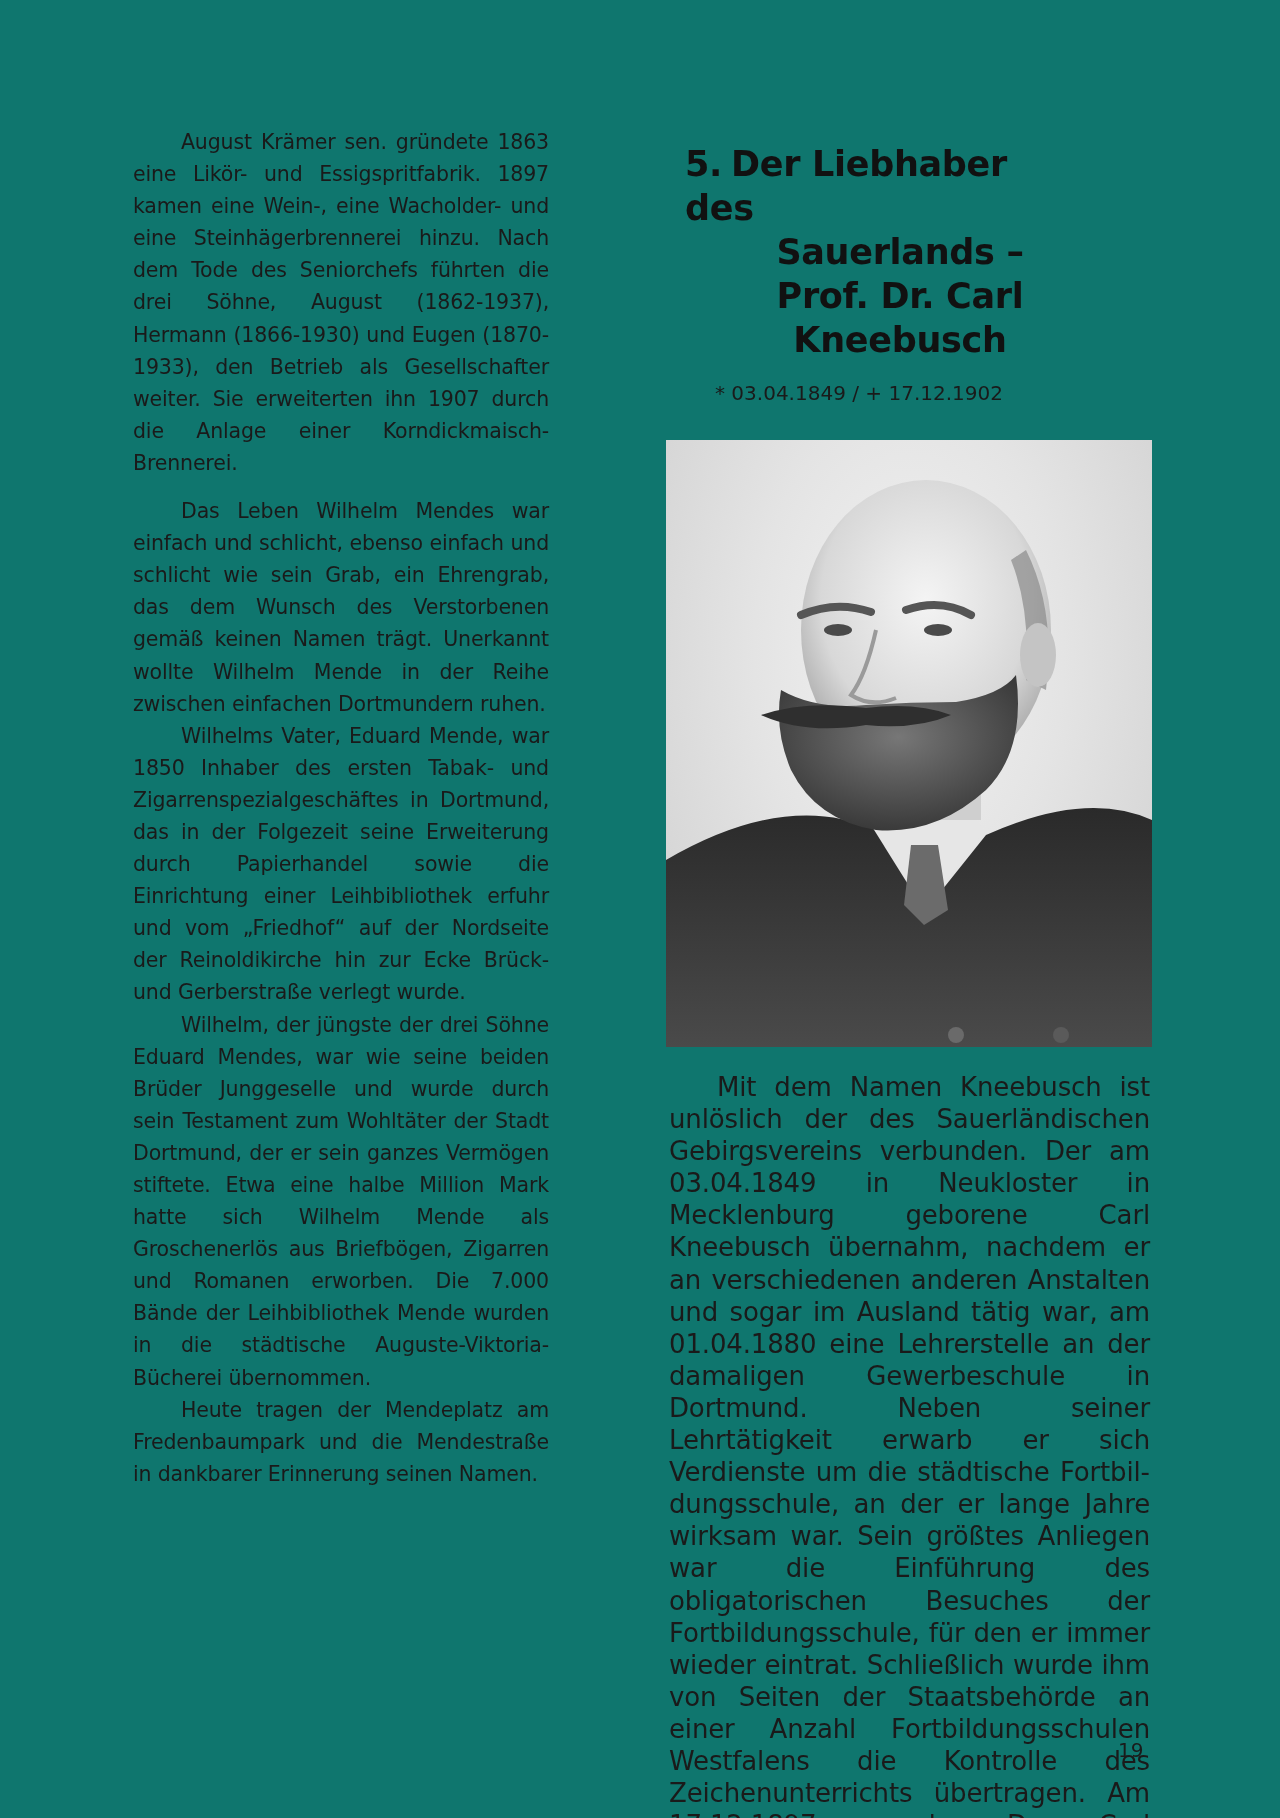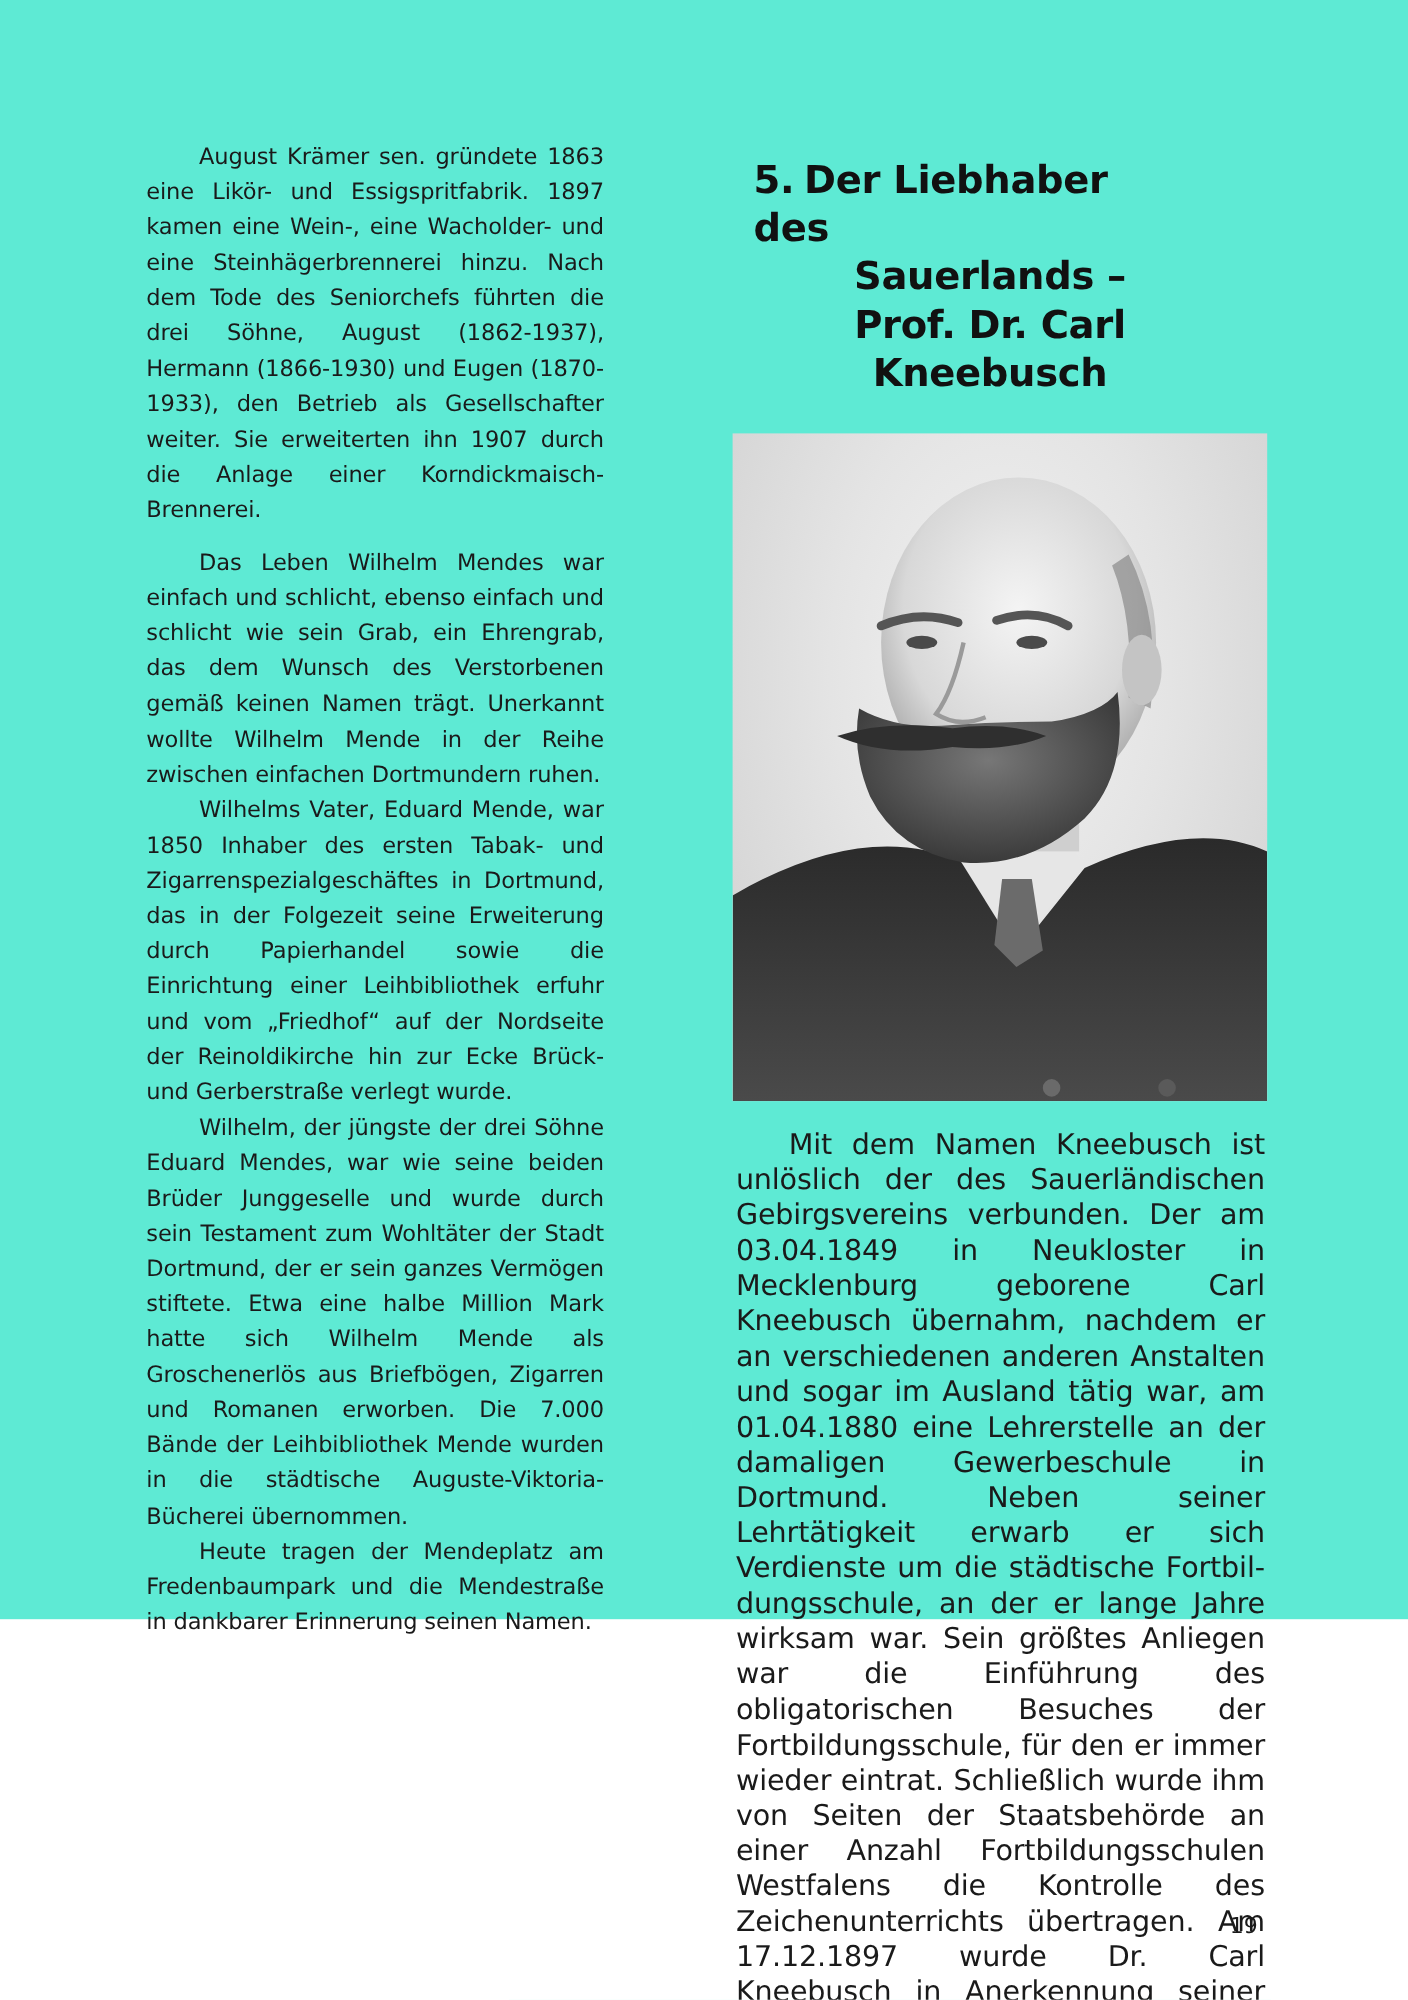--- a/index.html
+++ b/index.html
@@ -11,22 +11,22 @@
       width: 1280px;
       height: 1818px;
       position: relative;
       overflow: hidden;
       font-family: "DejaVu Sans", sans-serif;
       color: #1a1a1a;
     }
     .page {
       position: absolute;
       left: 0; top: 0;
-      width: 1280px; height: 1472px;
-      background: #5eead4;
+      width: 1280px; height: 1818px;
+      background: #0f766e;
     }
     .col {
       position: absolute;
       width: 416px;
     }
     .col-left  { left: 133px; top: 126px; }
     .col-right { left: 669px; top: 126px; }
 
     .body-text p {
       margin: 0;
@@ -105,20 +105,21 @@
     </div>
   </div>
 
   <div class="col col-right">
     <div>
       <h2 class="heading">
         <span class="num">5.</span><span>Der Liebhaber des</span>
         <span class="line2">Sauerlands –</span>
         <span class="line2">Prof. Dr. Carl Kneebusch</span>
       </h2>
+      <div class="dates">* 03.04.1849 / + 17.12.1902</div>
     </div>
 
     <div class="portrait" role="img" aria-label="Porträt Prof. Dr. Carl Kneebusch">
       <svg viewBox="0 0 486 607" preserveAspectRatio="none">
         <defs>
           <radialGradient id="headG" cx="50%" cy="40%" r="60%">
             <stop offset="0%" stop-color="#f4f4f4"></stop>
             <stop offset="70%" stop-color="#d8d8d8"></stop>
             <stop offset="100%" stop-color="#a9a9a9"></stop>
           </radialGradient>

